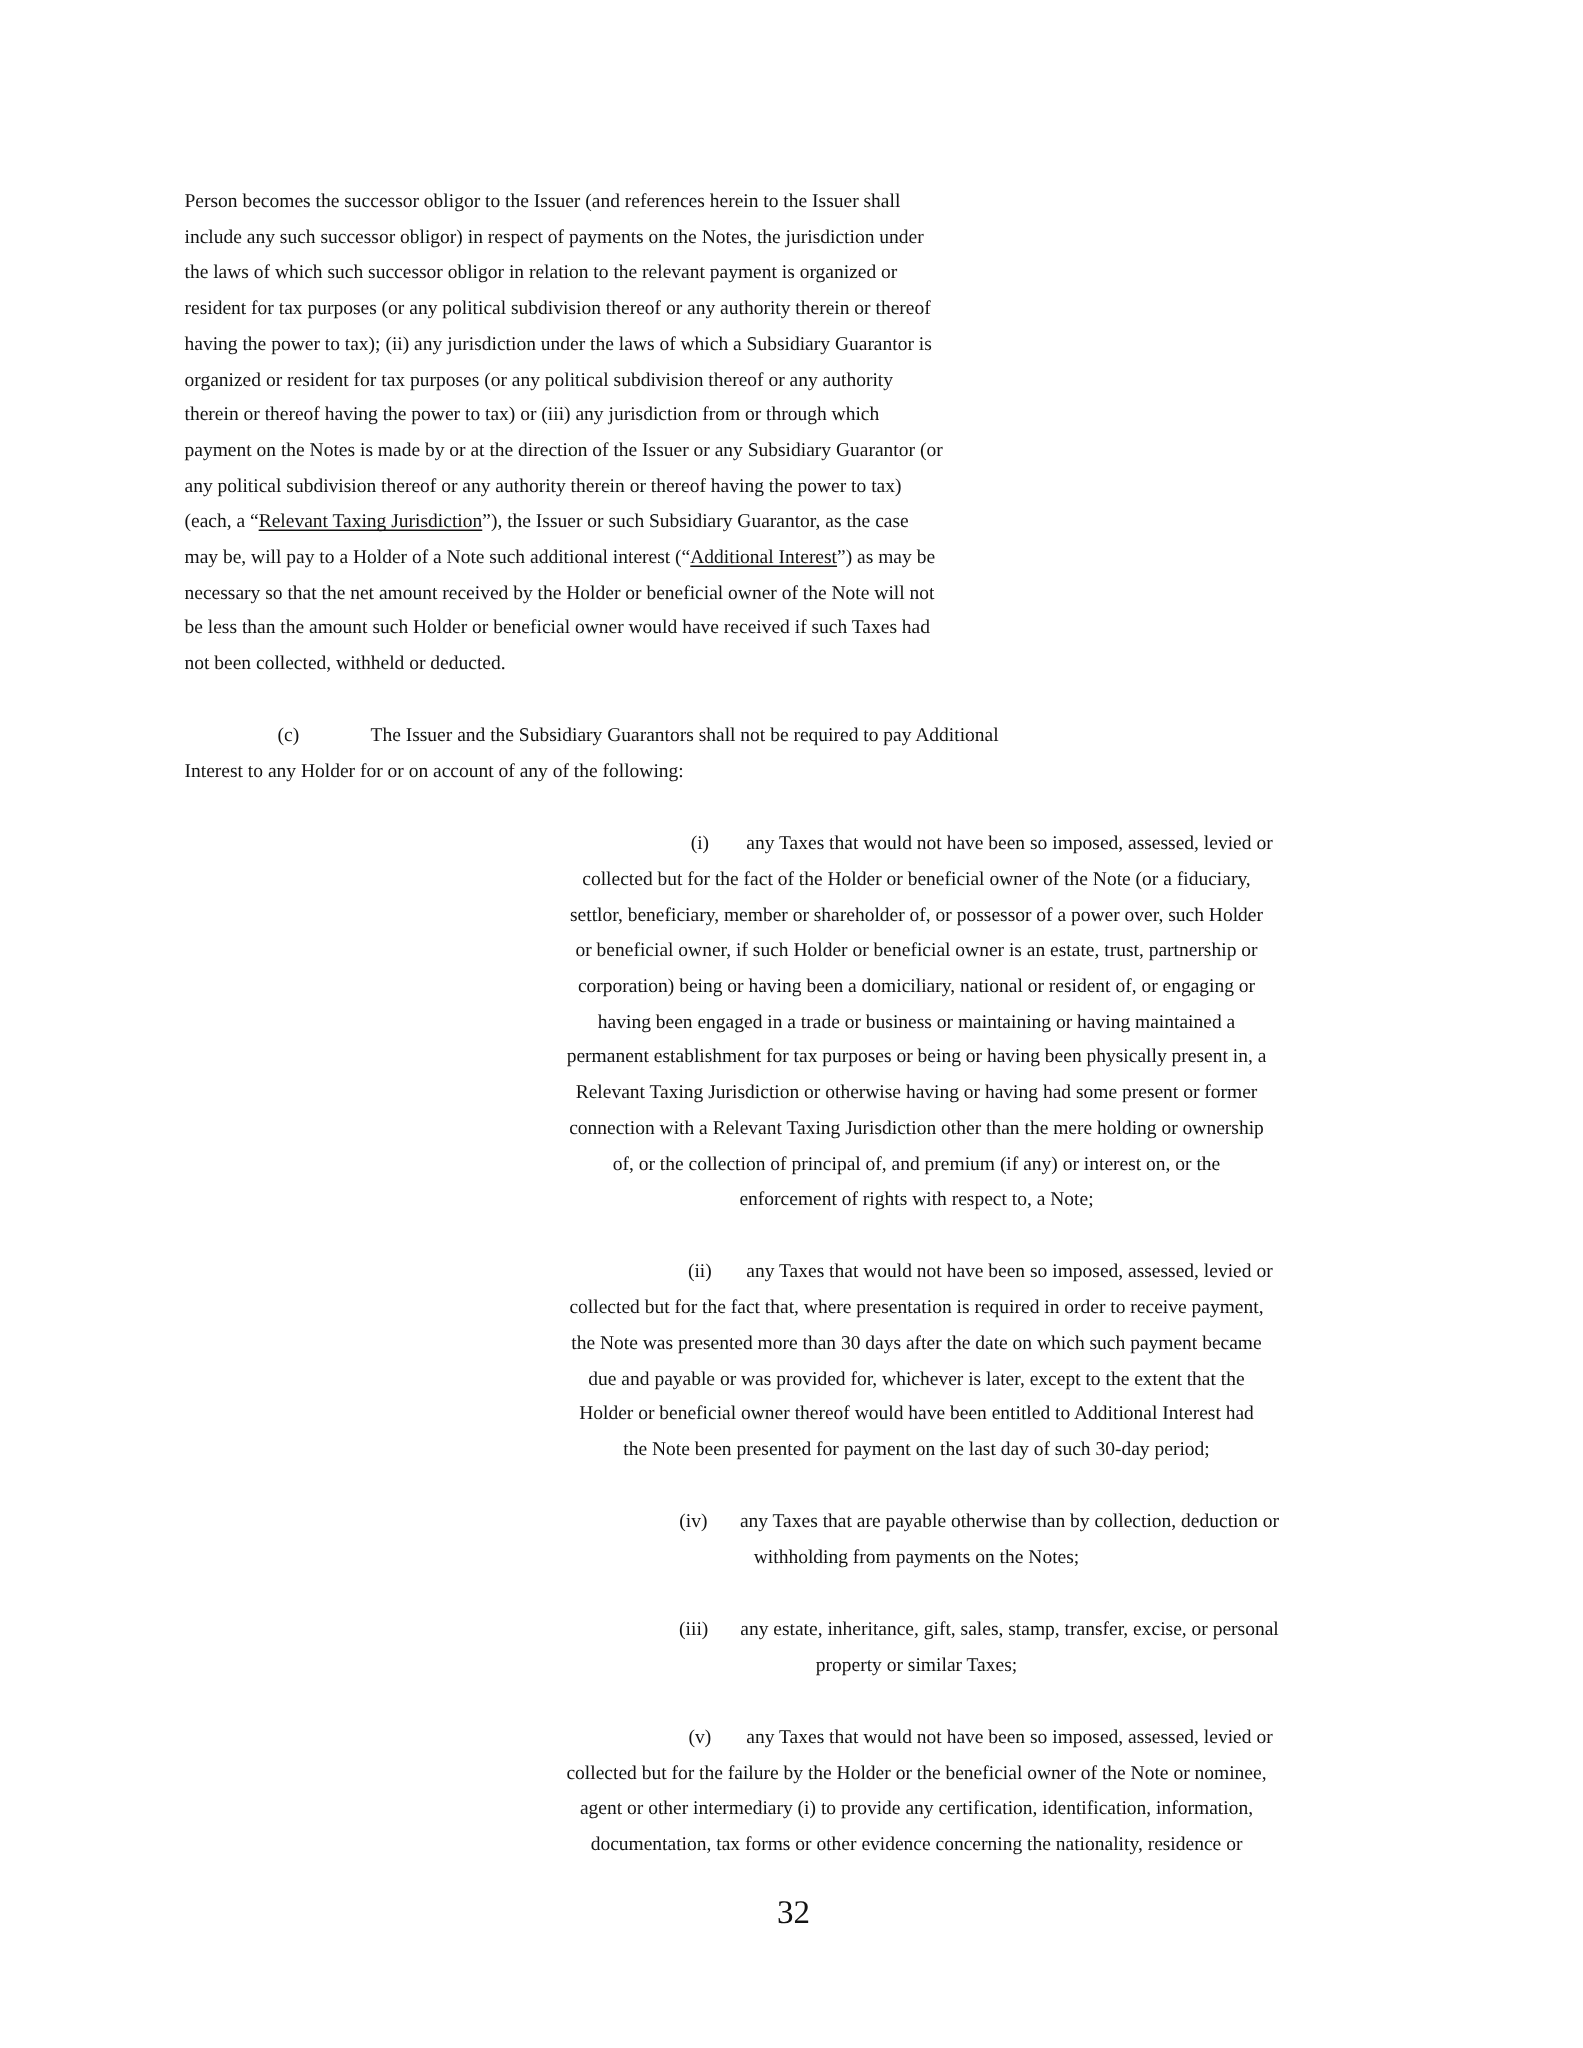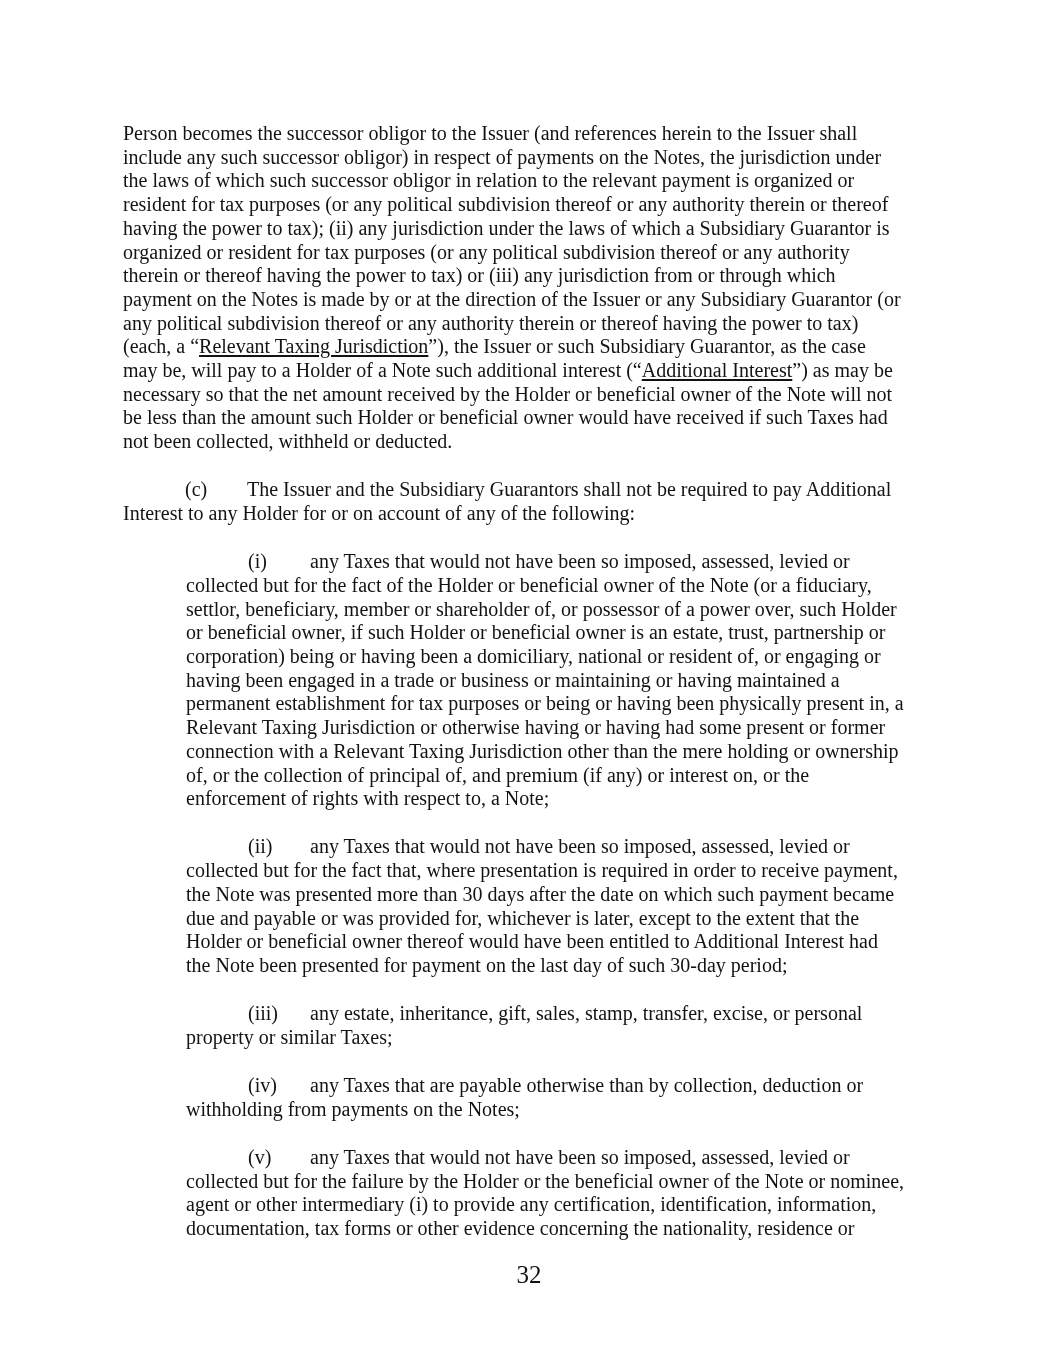--- a/index.html
+++ b/index.html
@@ -15,54 +15,54 @@
     background: #ffffff;
     overflow: hidden;
     font-family: "Liberation Serif", "DejaVu Serif", serif;
     color: #131313;
   }
   .content {
     position: absolute;
     left: 123px;
     top: 122px;
     width: 880px;
-    font-size: 20px;
+    font-size: 13px;
     line-height: 23.7px;
     text-align: left;
   }
   p.para {
     margin: 0 0 24.5px 0;
     white-space: nowrap; 
   }
   p.para.body   { text-indent: 0; }
   p.para.level1 { text-indent: 62px; margin-top: 24px; }
-  p.para.level2 { margin-left: 63px; text-indent: 62px; }
+  p.para.level2 { margin-left: 96px; text-indent: 62px; text-align: center; }
   .para-label {
     display: inline-block;
     width: 62px;
     text-indent: 0;
   }
   .u { text-decoration: underline; text-underline-offset: 2px; text-align: center; }
   .footer {
     position: absolute;
     top: 1263px;
     left: 123px;
     width: 812px;
     text-align: center;
-    font-size: 25px;
+    font-size: 22px;
     line-height: 23.7px;
   }
 </style>
 </head>
 <body>
 
 <div class="page">
   <div class="content" id="doc-content">
       <p class="para body"><span>Person becomes the successor obligor to the Issuer (and references herein to the Issuer shall</span><br><span>include any such successor obligor) in respect of payments on the Notes, the jurisdiction under</span><br><span>the laws of which such successor obligor in relation to the relevant payment is organized or</span><br><span>resident for tax purposes (or any political subdivision thereof or any authority therein or thereof</span><br><span>having the power to tax); (ii) any jurisdiction under the laws of which a Subsidiary Guarantor is</span><br><span>organized or resident for tax purposes (or any political subdivision thereof or any authority</span><br><span>therein or thereof having the power to tax) or (iii) any jurisdiction from or through which</span><br><span>payment on the Notes is made by or at the direction of the Issuer or any Subsidiary Guarantor (or</span><br><span>any political subdivision thereof or any authority therein or thereof having the power to tax)</span><br><span>(each, a “</span><span class="u">Relevant Taxing Jurisdiction</span><span>”), the Issuer or such Subsidiary Guarantor, as the case</span><br><span>may be, will pay to a Holder of a Note such additional interest (“</span><span class="u">Additional Interest</span><span>”) as may be</span><br><span>necessary so that the net amount received by the Holder or beneficial owner of the Note will not</span><br><span>be less than the amount such Holder or beneficial owner would have received if such Taxes had</span><br><span>not been collected, withheld or deducted.</span></p>
       <p class="para level1"><span class="para-label">(c)</span><span>The Issuer and the Subsidiary Guarantors shall not be required to pay Additional</span><br><span>Interest to any Holder for or on account of any of the following:</span></p>
       <p class="para level2"><span class="para-label">(i)</span><span>any Taxes that would not have been so imposed, assessed, levied or</span><br><span>collected but for the fact of the Holder or beneficial owner of the Note (or a fiduciary,</span><br><span>settlor, beneficiary, member or shareholder of, or possessor of a power over, such Holder</span><br><span>or beneficial owner, if such Holder or beneficial owner is an estate, trust, partnership or</span><br><span>corporation) being or having been a domiciliary, national or resident of, or engaging or</span><br><span>having been engaged in a trade or business or maintaining or having maintained a</span><br><span>permanent establishment for tax purposes or being or having been physically present in, a</span><br><span>Relevant Taxing Jurisdiction or otherwise having or having had some present or former</span><br><span>connection with a Relevant Taxing Jurisdiction other than the mere holding or ownership</span><br><span>of, or the collection of principal of, and premium (if any) or interest on, or the</span><br><span>enforcement of rights with respect to, a Note;</span></p>
       <p class="para level2"><span class="para-label">(ii)</span><span>any Taxes that would not have been so imposed, assessed, levied or</span><br><span>collected but for the fact that, where presentation is required in order to receive payment,</span><br><span>the Note was presented more than 30 days after the date on which such payment became</span><br><span>due and payable or was provided for, whichever is later, except to the extent that the</span><br><span>Holder or beneficial owner thereof would have been entitled to Additional Interest had</span><br><span>the Note been presented for payment on the last day of such 30-day period;</span></p>
+      <p class="para level2"><span class="para-label">(iv)</span><span>any Taxes that are payable otherwise than by collection, deduction or</span><br><span>withholding from payments on the Notes;</span></p>
       <p class="para level2"><span class="para-label">(iii)</span><span>any estate, inheritance, gift, sales, stamp, transfer, excise, or personal</span><br><span>property or similar Taxes;</span></p>
-      <p class="para level2"><span class="para-label">(iv)</span><span>any Taxes that are payable otherwise than by collection, deduction or</span><br><span>withholding from payments on the Notes;</span></p>
       <p class="para level2"><span class="para-label">(v)</span><span>any Taxes that would not have been so imposed, assessed, levied or</span><br><span>collected but for the failure by the Holder or the beneficial owner of the Note or nominee,</span><br><span>agent or other intermediary (i) to provide any certification, identification, information,</span><br><span>documentation, tax forms or other evidence concerning the nationality, residence or</span></p>
     </div>
   <div class="footer">32</div>
 </div>
 
 </body></html>

